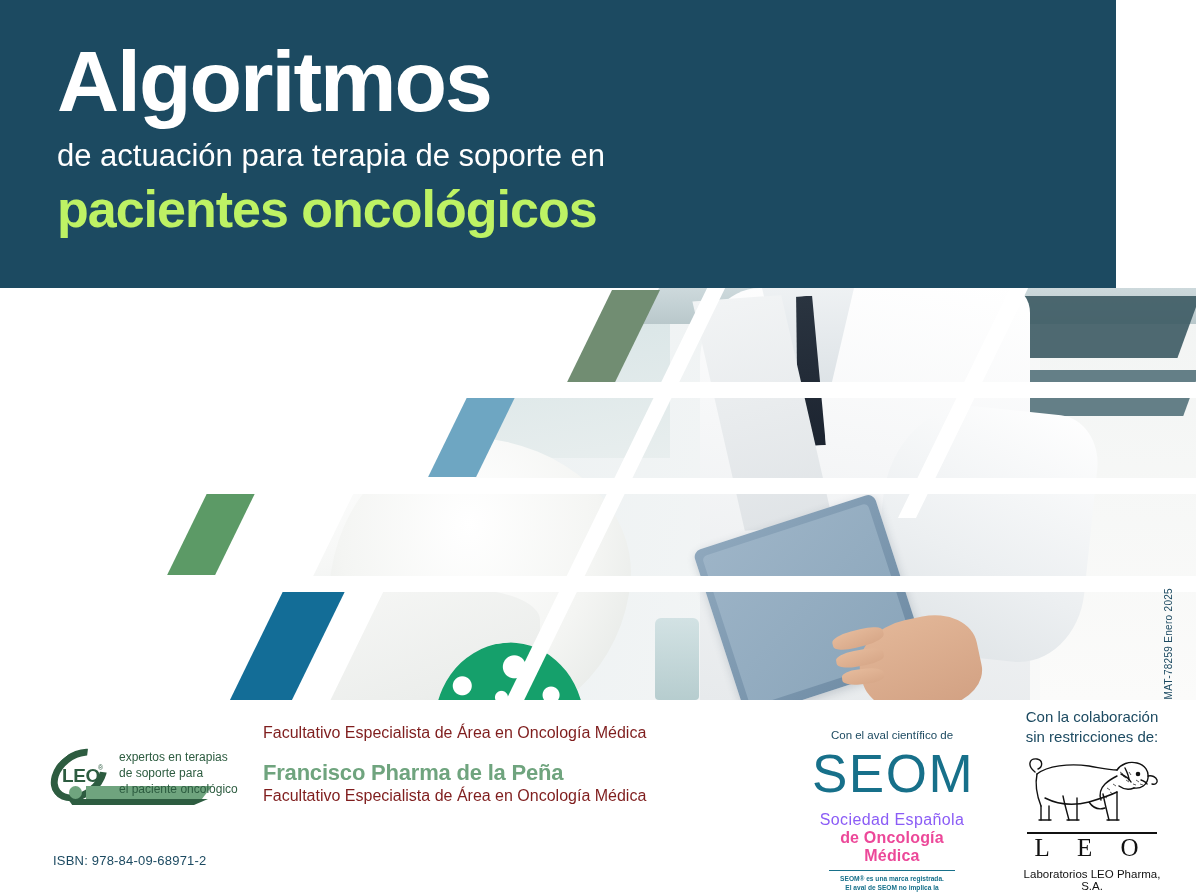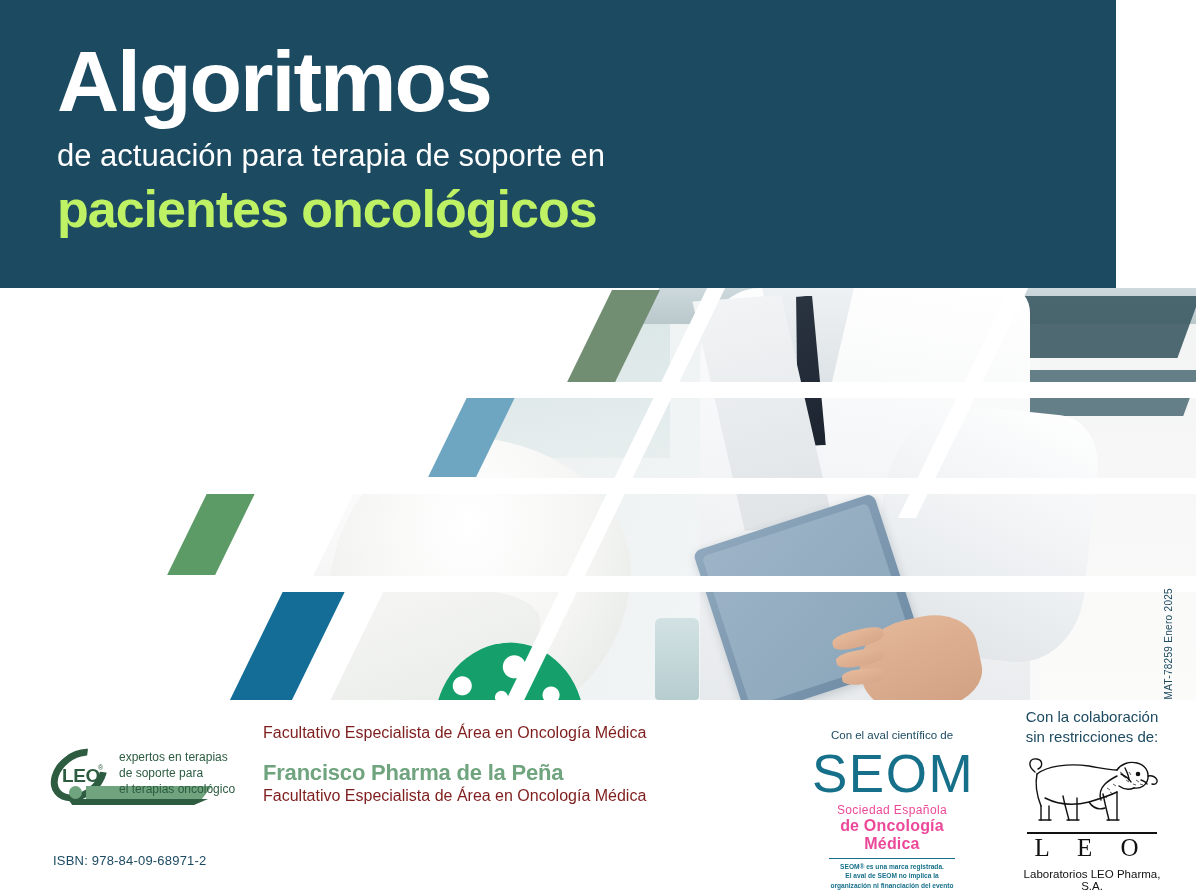--- a/index.html
+++ b/index.html
@@ -410,24 +410,24 @@
     margin-bottom: 9px;
   }
   .seom-word {
     font-size: 53px;
     color: #17708a;
     letter-spacing: 1.5px;
     line-height: .92;
     font-weight: 400;
   }
   .seom-l1 {
-    font-size: 12px;
-    color: #ec4899;
+    font-size: 16px;
+    color: #8b5cf6;
     letter-spacing: .4px;
-    margin-top: 4px;
+    margin-top: 12px;
   }
   .seom-l2 {
     font-size: 16px;
     color: #ec4899;
     font-weight: bold;
     letter-spacing: .2px;
   }
   .seom-rule {
     width: 126px; height: 1px; background: #17708a;
     margin: 5px auto 3px;
@@ -543,21 +543,21 @@
 <div class="leo-experts">
   <div class="le-arc"></div>
   <div class="le-word">LEO</div>
   <div class="le-reg">®</div>
   <div class="le-bar2"></div>
   <div class="le-bar"></div>
   <div class="le-dot"></div>
   <div class="le-text">
     <div>expertos en terapias</div>
     <div>de soporte para</div>
-    <div>el terapias oncológico</div>
+    <div>el paciente oncológico</div>
   </div>
 </div>
 
 <div class="isbn">ISBN: 978-84-09-68971-2</div>
 
 <div class="authors">
   <div>
     <div class="author-role">Facultativo Especialista de Área en Oncología Médica</div>
   </div>
   <div>

